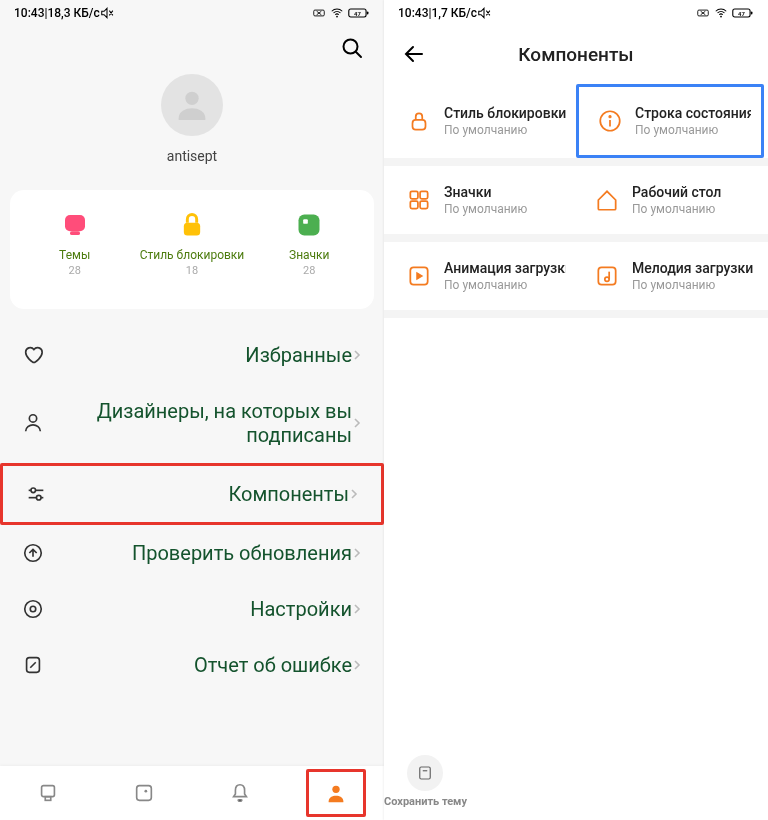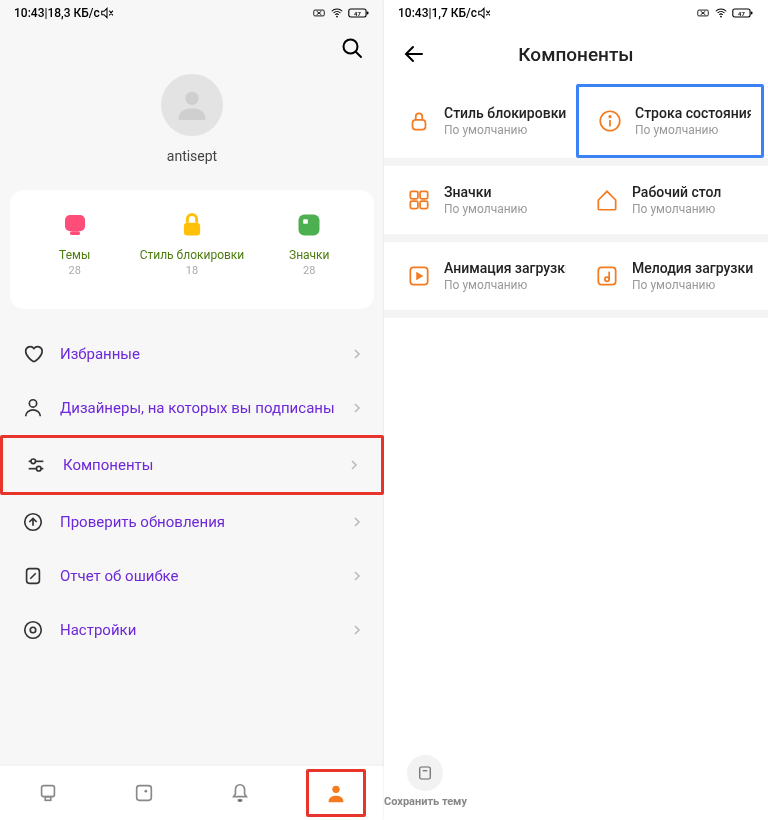--- a/index.html
+++ b/index.html
@@ -26,21 +26,21 @@
   .grid { display: flex; flex-wrap: wrap; }
   .cat { width: 33.33%; text-align: center; margin-bottom: 18px; }
   .cat:nth-child(4), .cat:nth-child(5) { margin-bottom: 4px; }
   .cat-icon { width: 34px; height: 34px; margin: 0 auto 6px; display: flex; align-items: center; justify-content: center; }
   .cat-label { font-size: 12px; color: #4d7c0f; }
   .cat-count { font-size: 11px; color: #aaa; margin-top: 2px; }
 
   .menu { padding: 10px 0; }
   .menu-item { display: flex; align-items: center; padding: 16px 22px; position: relative; }
   .menu-item .mi-icon { width: 22px; height: 22px; margin-right: 16px; color: #333; flex-shrink: 0; }
-  .menu-item .mi-label { font-size: 15px; color: #6d28d9; flex: 1; }
+  .menu-item .mi-label { font-size: 20px; color: #14532d; flex: 1; text-align: right; }
   .menu-item .chev { width: 10px; height: 10px; color: #bbb; }
   .highlight-red { border: 3px solid #e7352c; border-radius: 2px; }
 
   .tabbar { position: absolute; bottom: 0; left: 0; right: 0; height: 54px; background: #fff; display: flex; align-items: center; box-shadow: 0 -1px 3px rgba(0,0,0,0.04); }
   .tab { flex: 1; display: flex; align-items: center; justify-content: center; height: 100%; }
   .tab svg { width: 22px; height: 22px; }
   .tab.active { position: relative; }
   .tab-hl { position: absolute; border: 3px solid #e7352c; width: 60px; height: 48px; border-radius: 2px; }
 
   
@@ -186,34 +186,34 @@
           <circle cx="12" cy="12" r="9" fill="none" stroke="currentColor" stroke-width="1.8"></circle>
           <path fill="none" stroke="currentColor" stroke-width="1.8" d="M12 16V8 M8 12l4-4 4 4"></path>
         </svg>
       <span class="mi-label">Проверить обновления</span>
       <svg class="chev" viewBox="0 0 10 10">
           <path fill="none" stroke="currentColor" stroke-width="1.6" d="M3 1l4 4-4 4"></path>
         </svg>
     </div>
     <div class="menu-item">
       <svg class="mi-icon" viewBox="0 0 24 24">
+          <circle cx="12" cy="12" r="9" fill="none" stroke="currentColor" stroke-width="1.8"></circle>
+          <circle cx="12" cy="12" r="3" fill="none" stroke="currentColor" stroke-width="1.8"></circle>
+        </svg>
+      <span class="mi-label">Настройки</span>
+      <svg class="chev" viewBox="0 0 10 10">
+          <path fill="none" stroke="currentColor" stroke-width="1.6" d="M3 1l4 4-4 4"></path>
+        </svg>
+    </div>
+    <div class="menu-item">
+      <svg class="mi-icon" viewBox="0 0 24 24">
           <rect x="5" y="4" width="14" height="16" rx="3" fill="none" stroke="currentColor" stroke-width="1.8"></rect>
           <path stroke="currentColor" stroke-width="1.8" d="M9 15l6-6"></path>
         </svg>
       <span class="mi-label">Отчет об ошибке</span>
-      <svg class="chev" viewBox="0 0 10 10">
-          <path fill="none" stroke="currentColor" stroke-width="1.6" d="M3 1l4 4-4 4"></path>
-        </svg>
-    </div>
-    <div class="menu-item">
-      <svg class="mi-icon" viewBox="0 0 24 24">
-          <circle cx="12" cy="12" r="9" fill="none" stroke="currentColor" stroke-width="1.8"></circle>
-          <circle cx="12" cy="12" r="3" fill="none" stroke="currentColor" stroke-width="1.8"></circle>
-        </svg>
-      <span class="mi-label">Настройки</span>
       <svg class="chev" viewBox="0 0 10 10">
           <path fill="none" stroke="currentColor" stroke-width="1.6" d="M3 1l4 4-4 4"></path>
         </svg>
     </div>
   </div>
 
   <div class="tabbar">
     <div class="tab">
         <svg viewBox="0 0 24 24">
           <rect x="5" y="4" width="14" height="12" rx="2" fill="none" stroke="#888" stroke-width="1.8"></rect>

